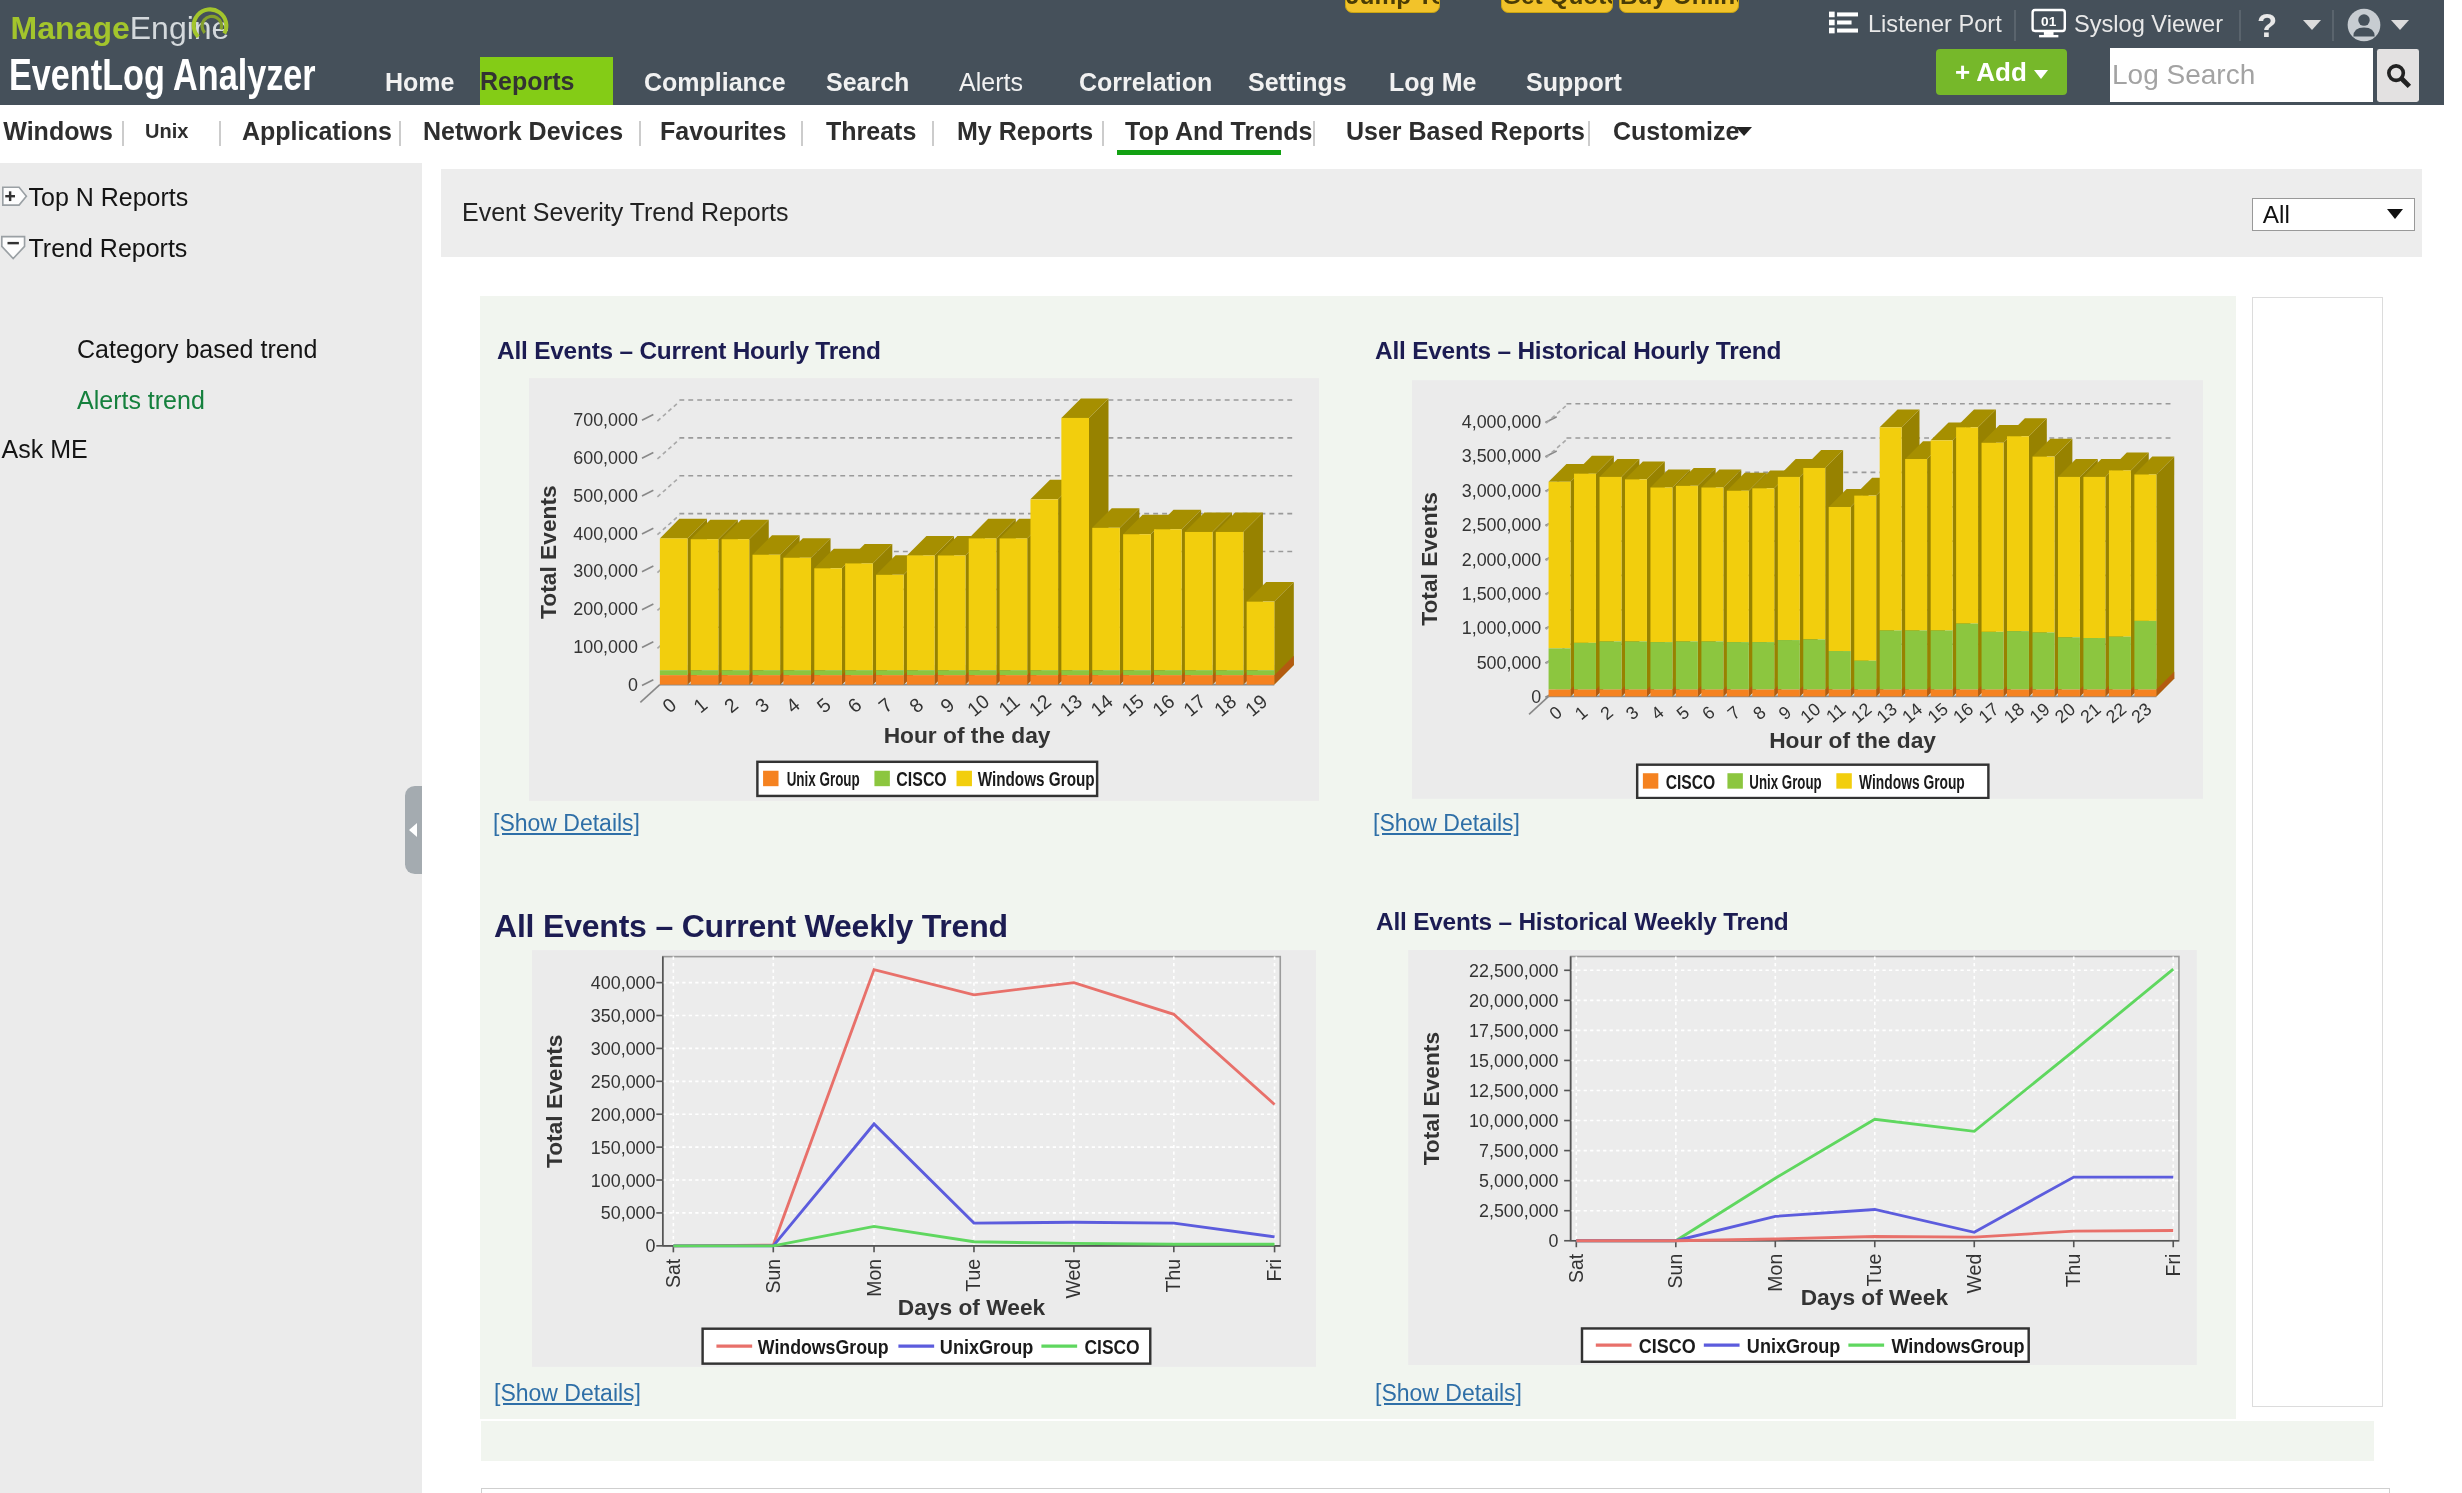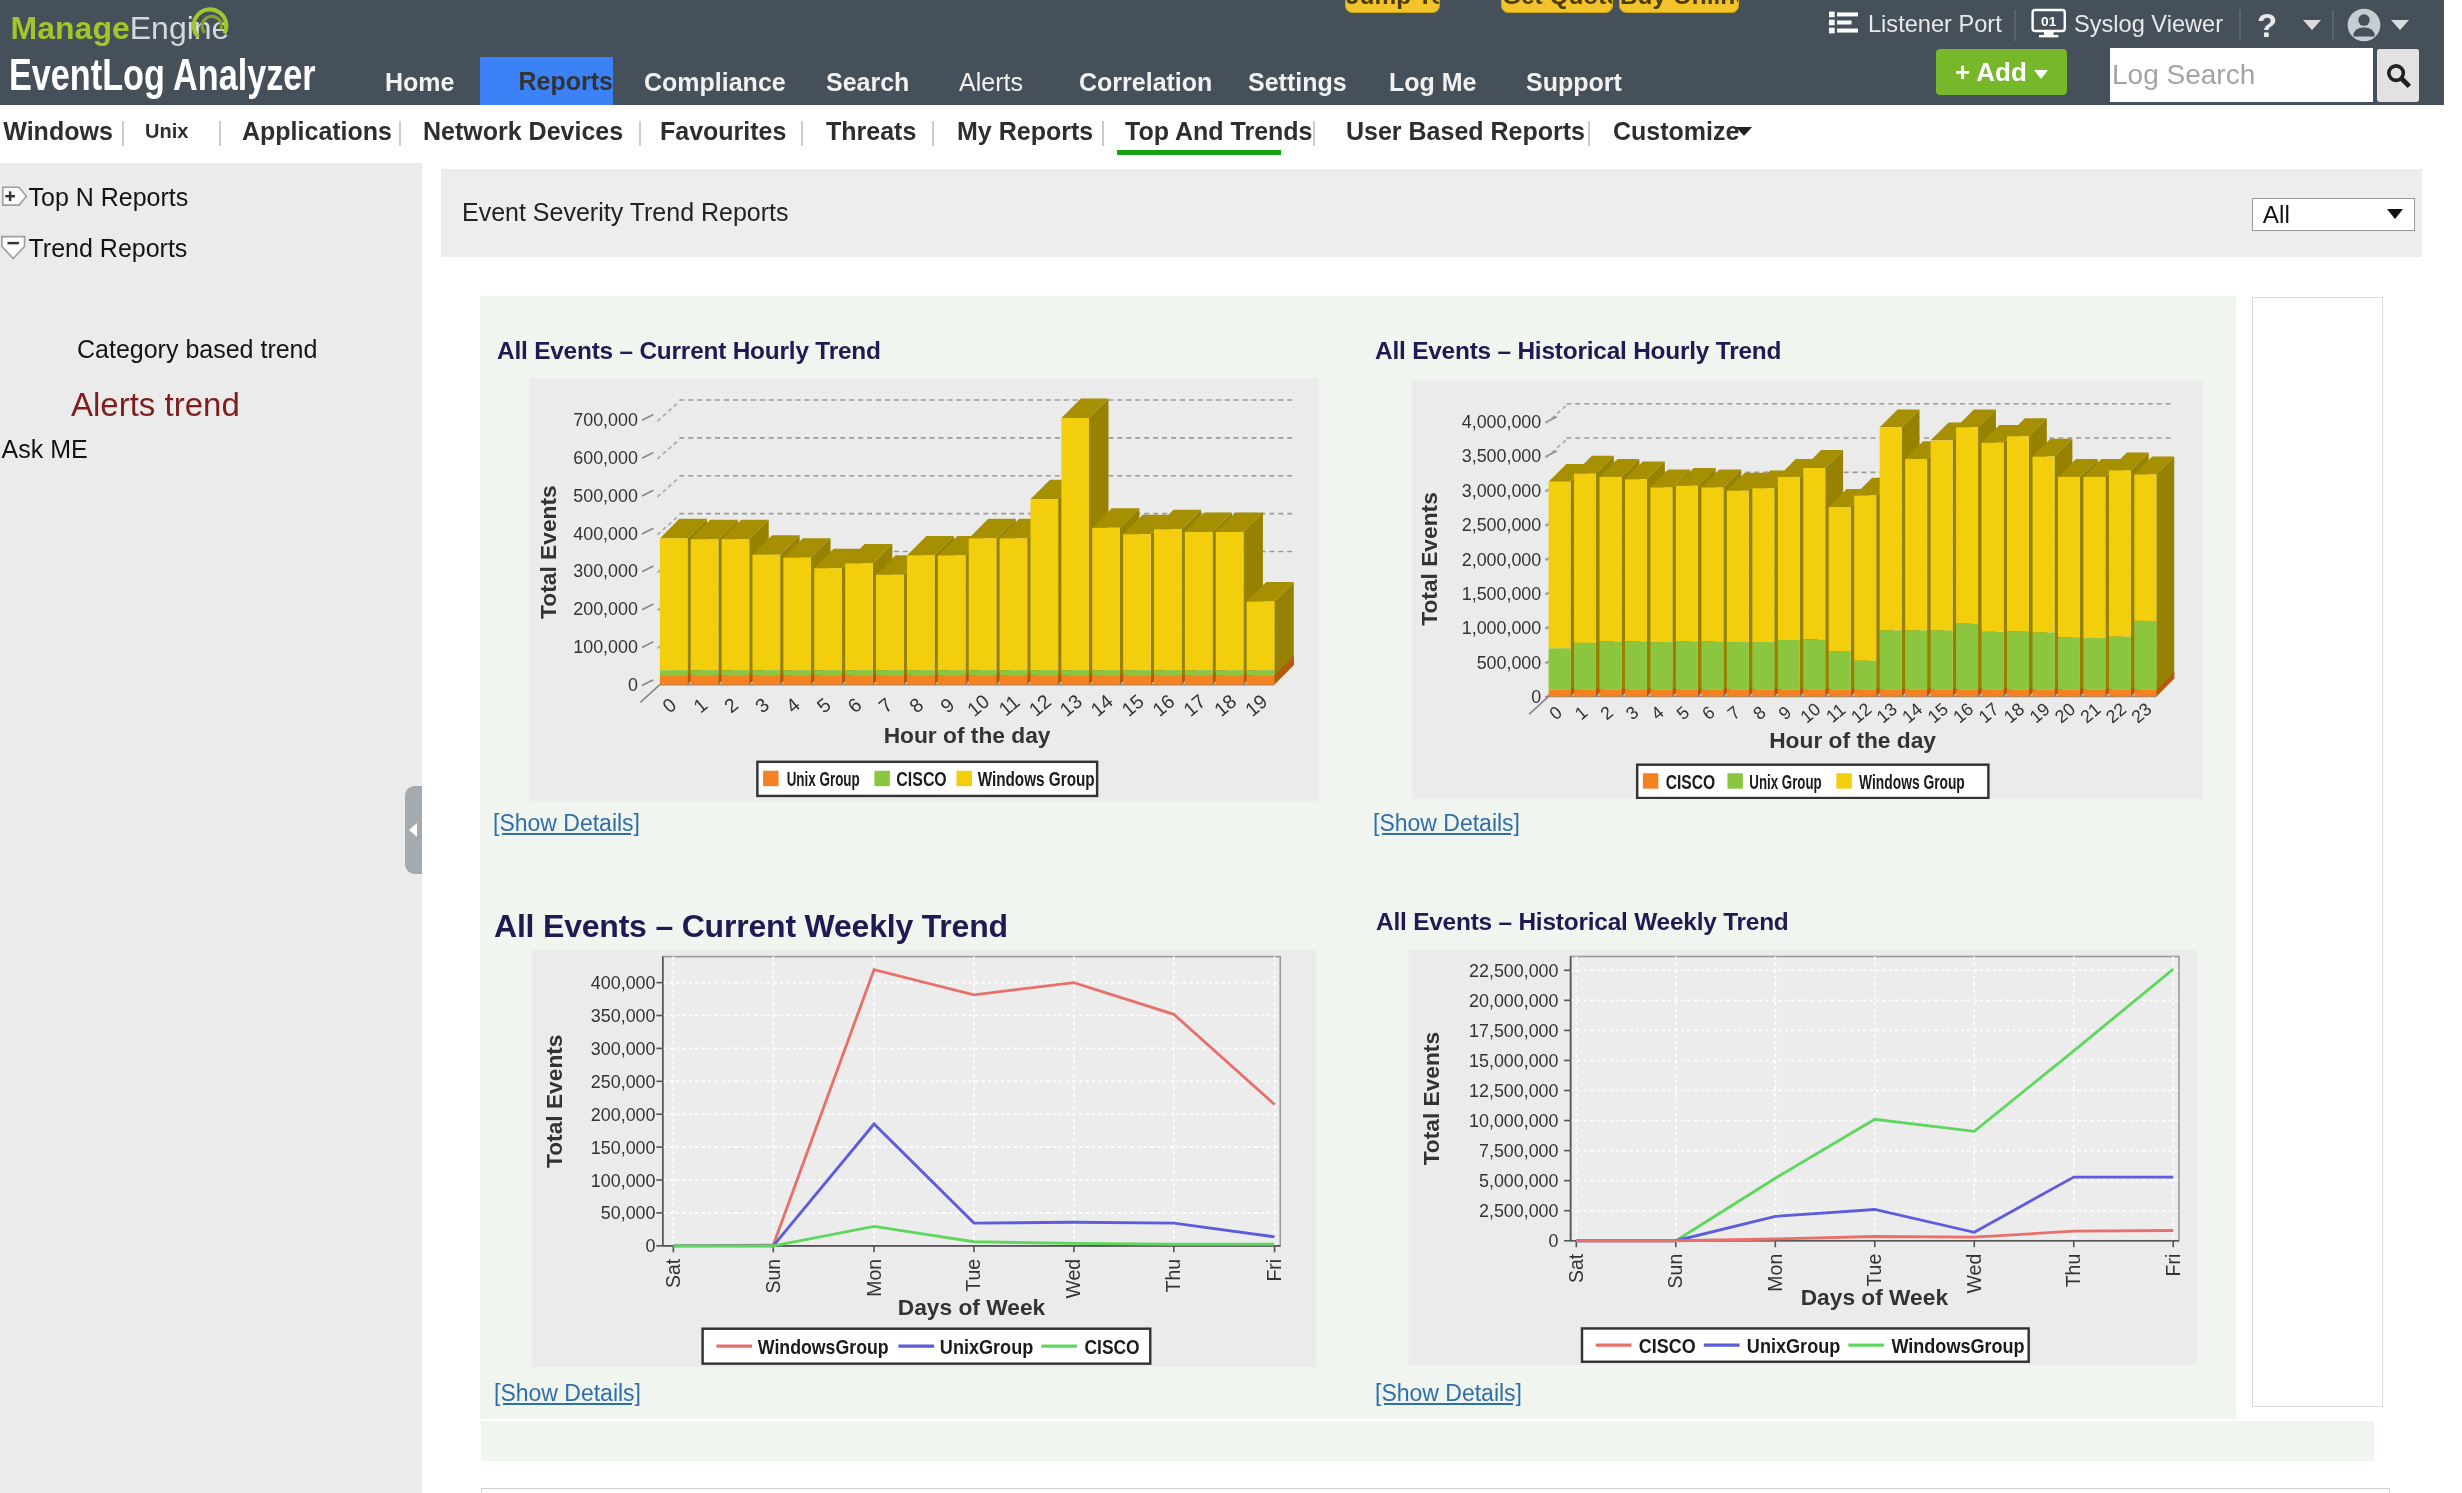--- a/index.html
+++ b/index.html
@@ -9,21 +9,21 @@
 <body>
 
 <div style="position:absolute;left:0;top:0;width:2444px;height:105px;background:#45505a;overflow:visible">
   <div style="position:absolute;left:10.6px;top:11.4px;font-size:32px;line-height:34px"><span style="color:#a3c52c;font-weight:bold">Manage</span><span style="color:#d4d9dc">Engine</span></div>
   <svg width="49" height="44" viewBox="0 0 60 54" style="position:absolute;left:190px;top:0.8px">
     <path d="M 10 44 A 20 20 0 1 1 42 40" fill="none" stroke="#a3c52c" stroke-width="5"></path>
     <path d="M 18 39 A 12 12 0 1 1 38 35" fill="none" stroke="#84a02c" stroke-width="4"></path>
   </svg>
   <div style="position:absolute;left:9px;top:49px;font-size:45px;font-weight:bold;color:#ffffff;transform:scaleX(0.76);transform-origin:0 0">EventLog Analyzer</div>
   <div style="position:absolute;left:385px;top:60px;height:45px;line-height:45px;font-size:25px;font-weight:bold;color:#f1f1f1">Home</div>
-    <div style="position:absolute;left:480px;top:57px;width:133px;height:48px;background:#3b82f6;text-align:right;line-height:48px;font-size:25px;font-weight:bold;color:#333333">Reports</div>
+    <div style="position:absolute;left:480px;top:57px;width:133px;height:48px;background:#84cc16;text-align:left;line-height:48px;font-size:25px;font-weight:bold;color:#333333">Reports</div>
     <div style="position:absolute;left:644px;top:60px;height:45px;line-height:45px;font-size:25px;font-weight:bold;color:#f1f1f1">Compliance</div>
     <div style="position:absolute;left:826px;top:60px;height:45px;line-height:45px;font-size:25px;font-weight:bold;color:#f1f1f1">Search</div>
     <div style="position:absolute;left:959px;top:60px;height:45px;line-height:45px;font-size:25px;font-weight:normal;color:#f1f1f1">Alerts</div>
     <div style="position:absolute;left:1079px;top:60px;height:45px;line-height:45px;font-size:25px;font-weight:bold;color:#f1f1f1">Correlation</div>
     <div style="position:absolute;left:1248px;top:60px;height:45px;line-height:45px;font-size:25px;font-weight:bold;color:#f1f1f1">Settings</div>
     <div style="position:absolute;left:1389px;top:60px;height:45px;line-height:45px;font-size:25px;font-weight:bold;color:#f1f1f1">Log Me</div>
     <div style="position:absolute;left:1526px;top:60px;height:45px;line-height:45px;font-size:25px;font-weight:bold;color:#f1f1f1">Support</div>
   <div style="position:absolute;left:1345px;top:-29px;width:95px;height:42px;background:#f2c32a;border:1.6px solid #caa512;border-radius:7.3px;text-align:center;line-height:47px;overflow:hidden;font-size:24.4px;font-weight:bold;color:#4a3c05;box-sizing:border-box">Jump To</div>
     <div style="position:absolute;left:1501px;top:-29px;width:112px;height:42px;background:#f2c32a;border:1.6px solid #caa512;border-radius:7.3px;text-align:center;line-height:47px;overflow:hidden;font-size:24.4px;font-weight:bold;color:#4a3c05;box-sizing:border-box">Get Quote</div>
     <div style="position:absolute;left:1619px;top:-29px;width:120px;height:42px;background:#f2c32a;border:1.6px solid #caa512;border-radius:7.3px;text-align:center;line-height:47px;overflow:hidden;font-size:24.4px;font-weight:bold;color:#4a3c05;box-sizing:border-box">Buy Online</div>
@@ -94,21 +94,21 @@
         <line x1="10" y1="9" x2="10" y2="21" stroke="#333" stroke-width="3"></line>
         <line x1="4" y1="15" x2="16" y2="15" stroke="#333" stroke-width="3"></line>
       </svg></div>
   <div style="position:absolute;left:28.5px;top:19.5px;font-size:25px;color:#141414">Top N Reports</div>
   <div style="position:absolute;left:0px;top:72px;width:28px;height:26px"><svg width="28" height="26" viewBox="0 0 34 32">
         <polygon points="2,2 30,2 30,14 16,29 2,14" fill="#fdfdfd" stroke="#9aa0a4" stroke-width="2"></polygon>
         <line x1="9" y1="10" x2="23" y2="10" stroke="#333" stroke-width="3"></line>
       </svg></div>
   <div style="position:absolute;left:28.5px;top:71px;font-size:25px;color:#141414">Trend Reports</div>
   <div style="position:absolute;left:77px;top:172px;font-size:25px;color:#141414">Category based trend</div>
-  <div style="position:absolute;left:71px;top:223px;font-size:33px;color:#7f1d1d">Alerts trend</div>
+  <div style="position:absolute;left:77px;top:223px;font-size:25px;color:#15803d">Alerts trend</div>
   <div style="position:absolute;left:1.6px;top:272px;font-size:25px;color:#141414">Ask ME</div>
   <div style="position:absolute;left:405px;top:623px;width:17px;height:88px;background:#a4abb0;border-radius:9.8px 0 0 9.8px">
     <div style="position:absolute;left:4.1px;top:37px;width:0;height:0;border-top:7.3px solid transparent;border-bottom:7.3px solid transparent;border-right:8.1px solid #fff"></div>
   </div>
 </div>
 
 <div style="position:absolute;left:441px;top:169px;width:1981px;height:88px;background:#ededed">
   <div style="position:absolute;left:21px;top:29px;font-size:25px;color:#222222">Event Severity Trend Reports</div>
 </div>
 <div style="position:absolute;left:2252px;top:198px;width:163px;height:33px;background:#fff;border:1.6px solid #999;box-sizing:border-box">

